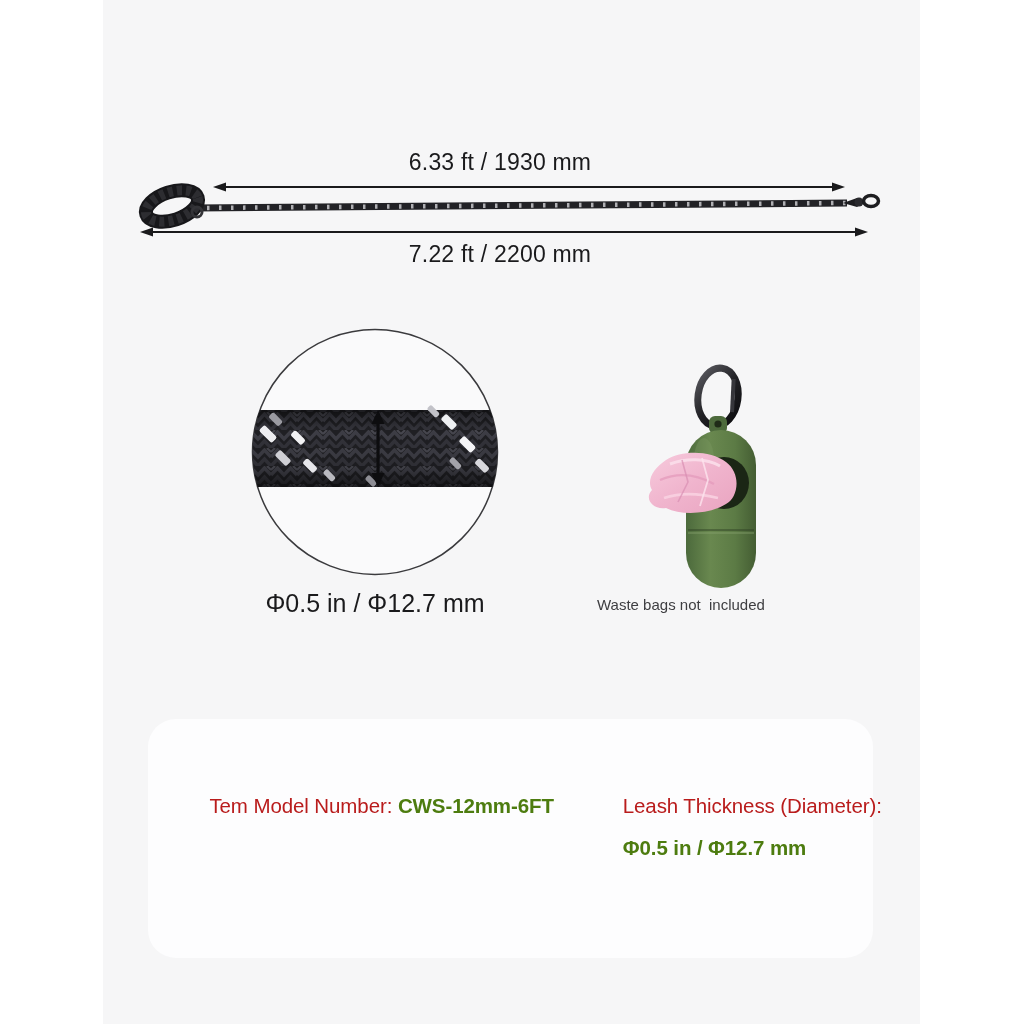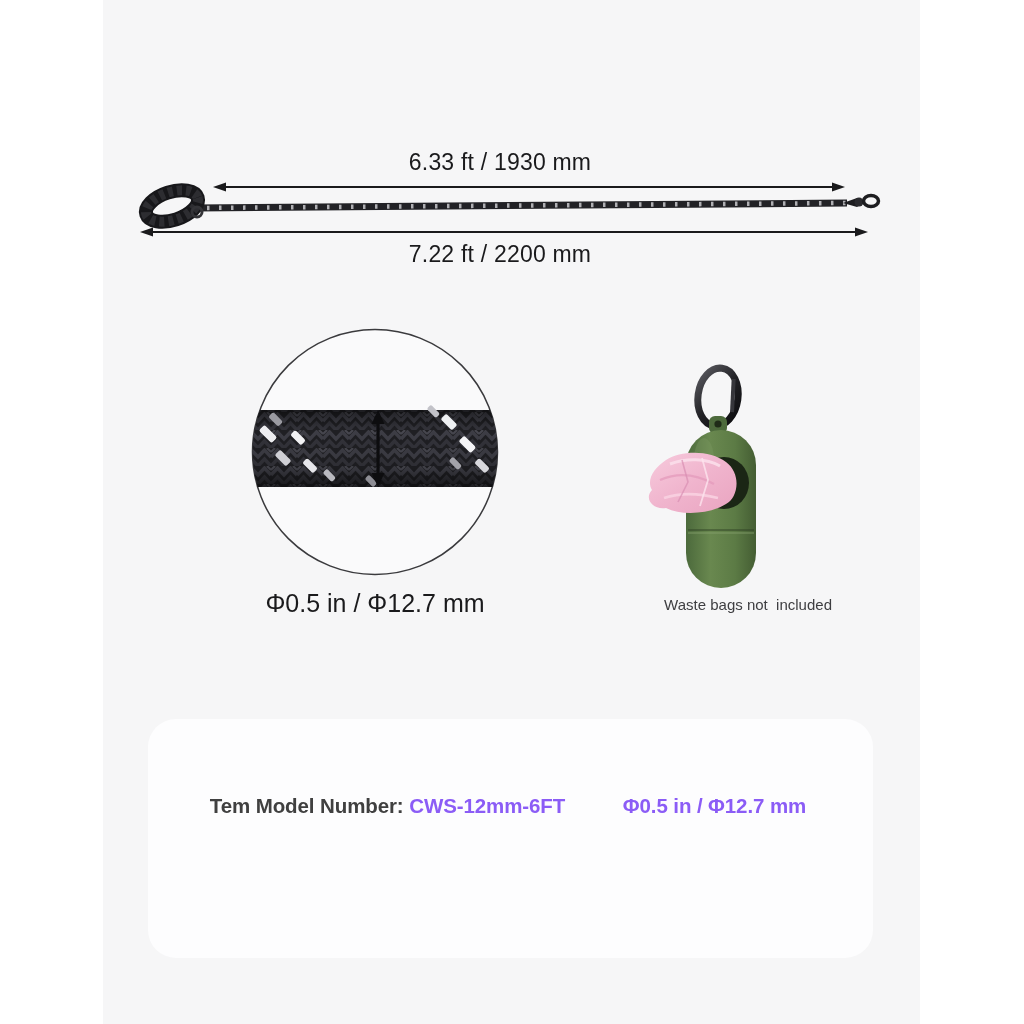--- a/index.html
+++ b/index.html
@@ -34,40 +34,40 @@
     position: absolute;
     left: 225px; top: 589px; width: 300px;
     text-align: center; font-size: 25px;
     color: #1a1a1c; white-space: pre;
   }
 
   
   .dispenser-caption {
     position: absolute;
     left: 597px; top: 596px; width: 235px;
-    text-align: right; font-size: 15px;
+    text-align: left; font-size: 15px;
     color: #3e3e41; white-space: pre;
   }
 
   
   .spec-card {
     position: absolute;
     left: 148px; top: 719px; width: 725px; height: 239px;
     background: #fdfdfe; border-radius: 28px;
   }
   .spec-col { position: absolute; top: 23px; }
   .spec-col-left  { left: 17px; }
   .spec-col-right { left: 430px; }
   .spec-row {
     height: 42.5px; line-height: 42.5px;
     font-size: 20.5px; white-space: pre;
     letter-spacing: -0.1px;
   }
-  .spec-row .lbl { color: #404040; font-weight: 700; }
-  .spec-row .val { color: #8b5cf6; font-weight: 700; }
+  .spec-row .lbl { color: #b91c1c; font-weight: 400; }
+  .spec-row .val { color: #4d7c0f; font-weight: 700; }
 
   svg { display: block; }
 </style>
 </head>
 <body>
 
 <div class="canvas">
 
   <div class="panel"></div>
 
@@ -216,19 +216,22 @@
   <div class="spec-card">
 
     <div class="spec-col spec-col-left">
       <div class="spec-row">
         <span class="lbl">Tem Model Number: </span><span class="val">CWS-12mm-6FT</span>
       </div>
     </div>
 
     <div class="spec-col spec-col-right">
       <div class="spec-row">
+        <span class="lbl">Leash Thickness (Diameter):</span><span class="val"></span>
+      </div>
+      <div class="spec-row">
         <span class="lbl"></span><span class="val">Φ0.5 in / Φ12.7 mm</span>
       </div>
     </div>
 
   </div>
 
 </div>
 
 </body></html>

